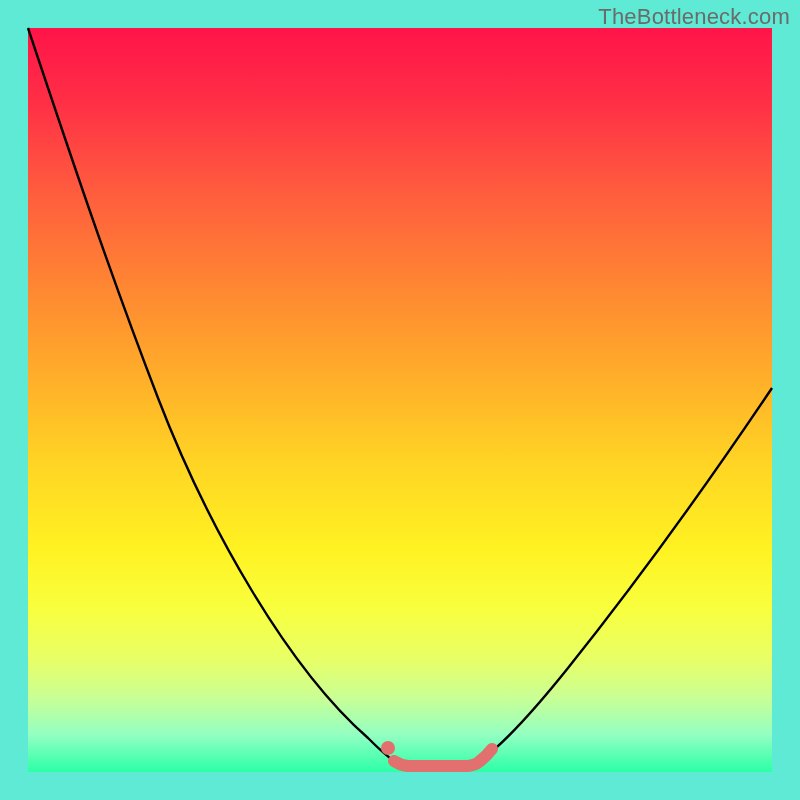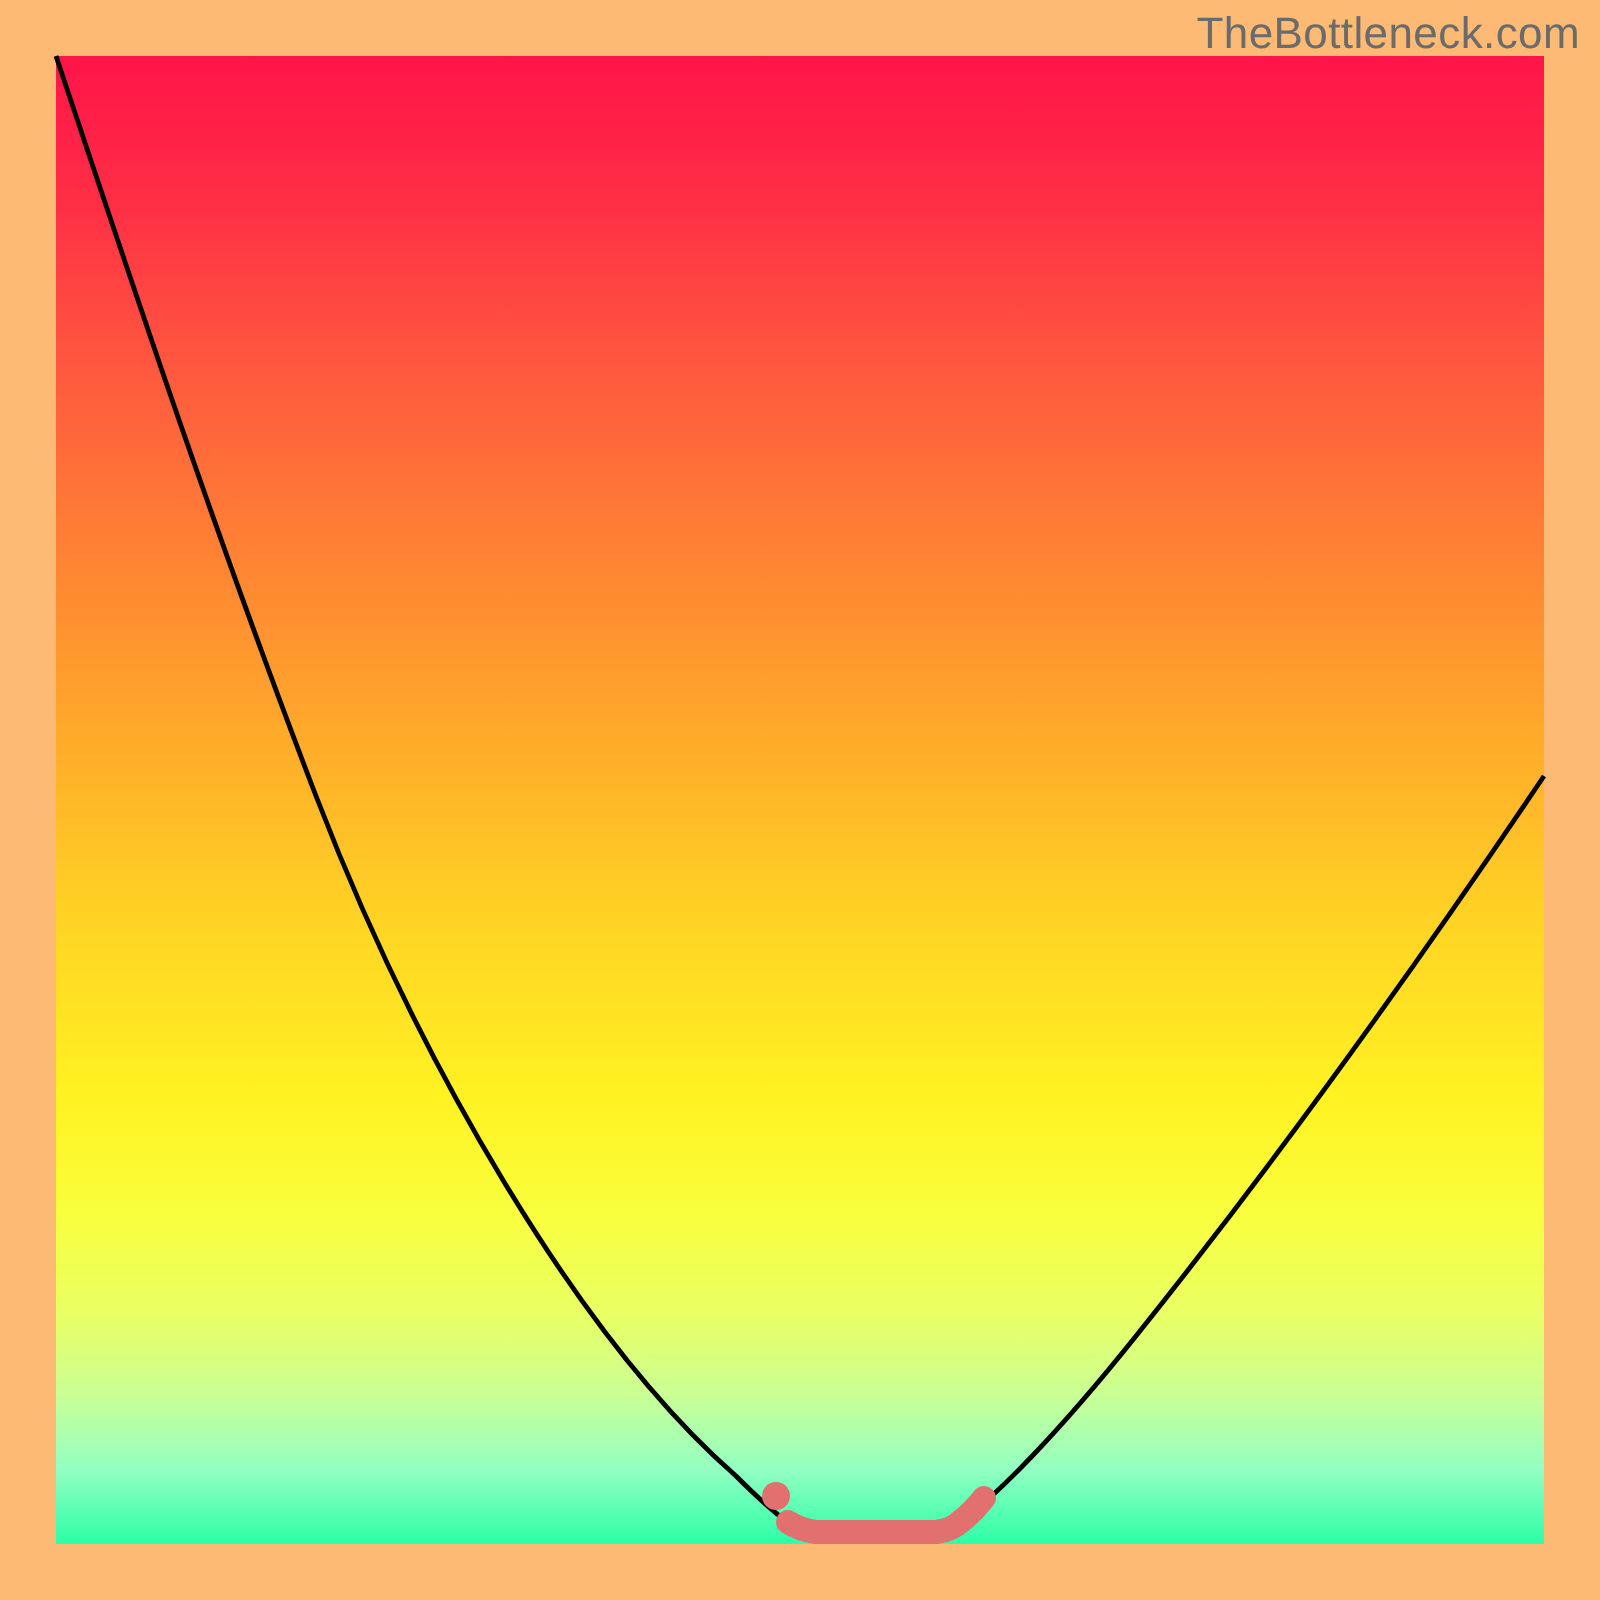--- a/index.html
+++ b/index.html
@@ -8,21 +8,21 @@
     width: 800px;
     height: 800px;
     overflow: hidden;
     background: #000;
     font-family: Arial, Helvetica, sans-serif;
   }
   .frame {
     position: relative;
     width: 800px;
     height: 800px;
-    background: #fdba74;
+    background: #5eead4;
   }
   .plot-area {
     position: absolute;
     left: 28px;
     top: 28px;
     width: 744px;
     height: 744px;
     background: linear-gradient(to bottom,
       #ff1449 0%,
       #ff2f46 10%,

